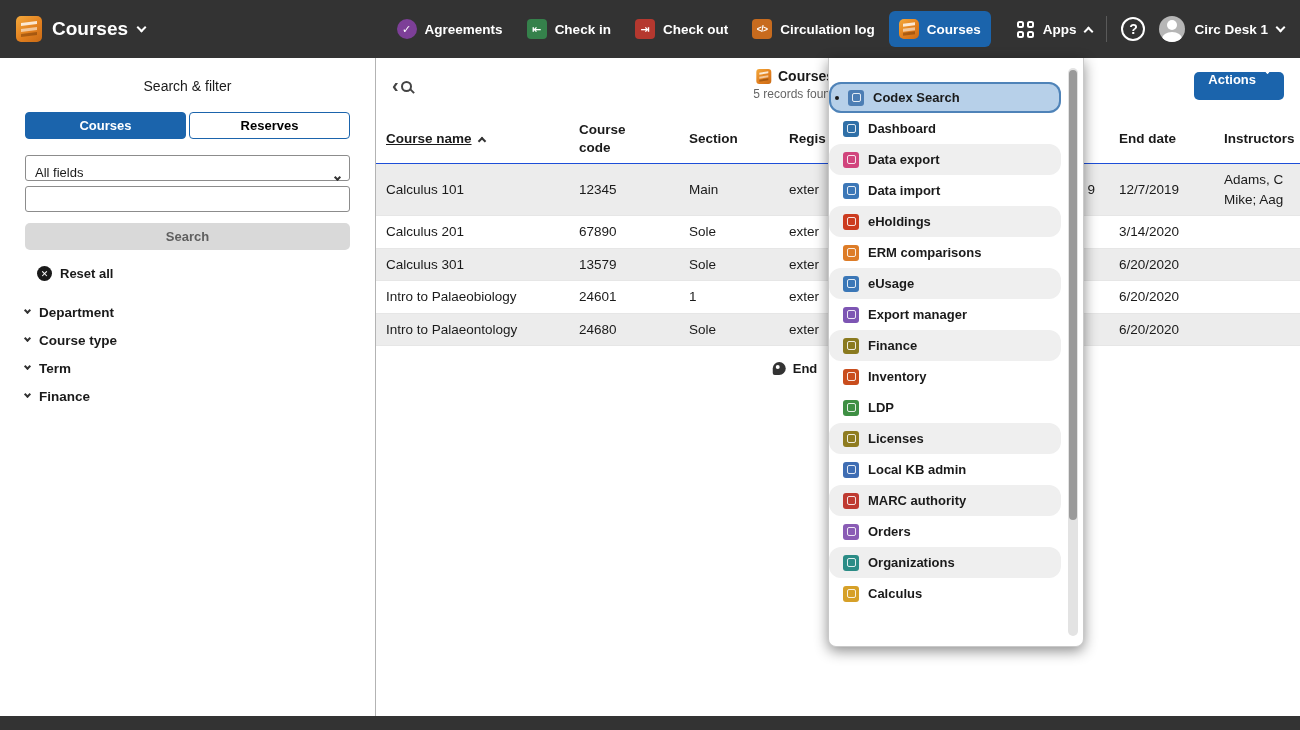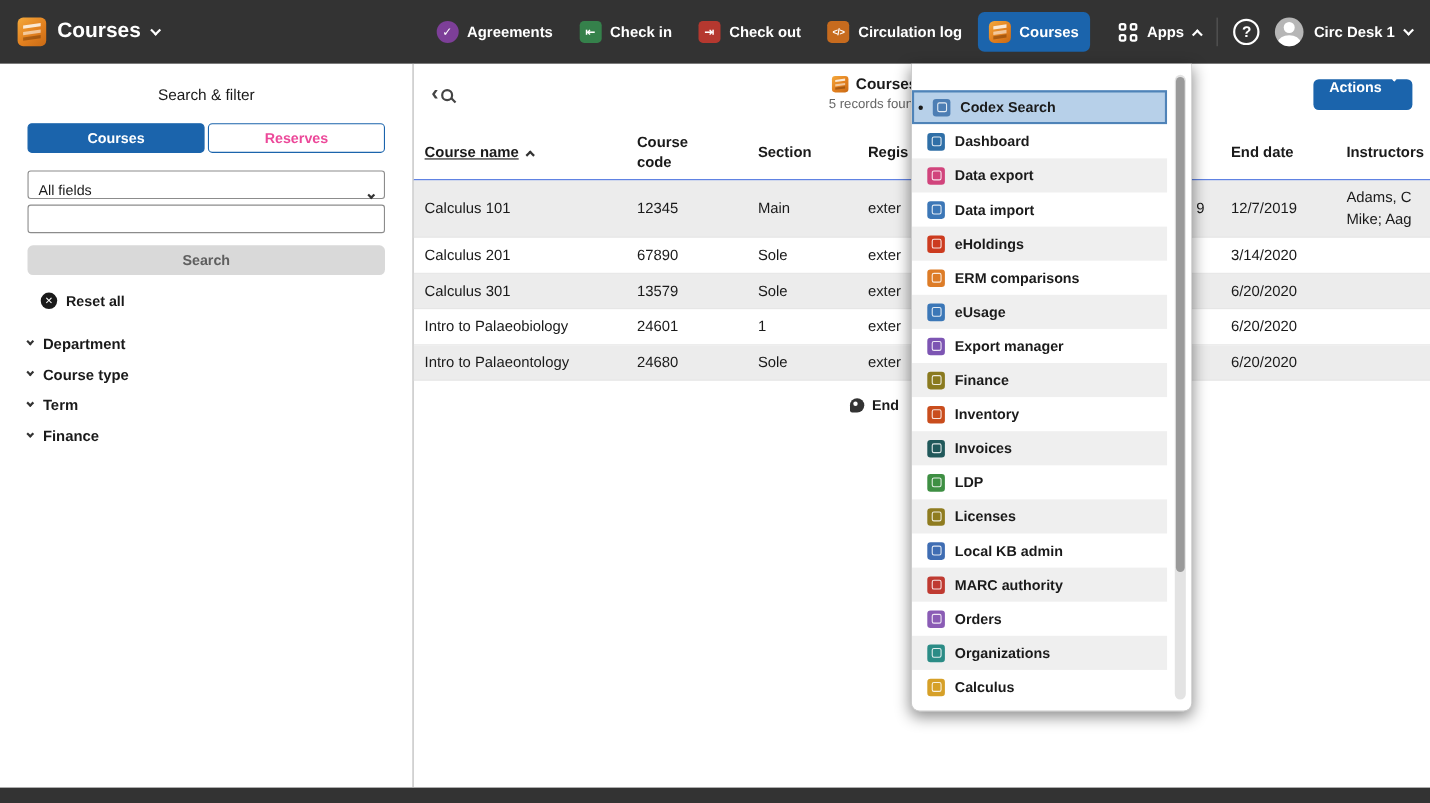--- a/index.html
+++ b/index.html
@@ -52,21 +52,21 @@
   
   .content { display:flex; height:658px; background:#fff; }
 
   
   .filter-pane { width:376px; flex:none; border-right:1px solid #b3b3b3; padding:20px 25px; }
   .fp-title { text-align:center; font-weight:normal; font-size:14px; color:#1a1a1a; }
   .tab-group { display:flex; gap:3px; margin-top:18px; }
   .tab { flex:1; height:27px; display:flex; align-items:center; justify-content:center; font-weight:bold;
     font-size:13px; border-radius:4px; cursor:pointer; }
   .tab.active { background:#1b64ac; color:#fff; border:1px solid #1b64ac; }
-  .tab.inactive { background:#fff; color:#ec4899; border:1px solid #1b64ac; }
+  .tab.inactive { background:#fff; color:#000000; border:1px solid #1b64ac; }
   .select { margin-top:16px; height:26px; border:1px solid #8c8c8c; border-radius:3px; display:flex;
     align-items:flex-end; justify-content:space-between; padding:0 9px; font-size:13px; color:#1a1a1a;
     background:#fff; cursor:pointer; }
   .text-input { margin-top:5px; width:100%; height:26px; border:1px solid #8c8c8c; border-radius:3px;
     font-size:13px; padding:0 8px; background:#fff; }
   .search-btn { margin-top:11px; width:100%; height:27px; background:#d9d9d9; color:#5f5f5f;
     font-weight:bold; font-size:13px; border:none; border-radius:5px; cursor:default;
     font-family:inherit; }
   .reset-row { margin-top:16px; margin-left:12px; display:flex; align-items:center; gap:8px;
     font-weight:bold; font-size:13px; color:#1a1a1a; cursor:pointer; }
@@ -111,21 +111,21 @@
     gap:7px; font-weight:bold; font-size:13px; color:#1a1a1a; }
   .end-icon { width:13px; height:13px; border-radius:50% 50% 50% 2px; background:#333; position:relative; flex:none; }
   .end-icon::after { content:""; position:absolute; left:3px; top:3px; width:4px; height:4px;
     border-radius:50%; background:#fff; }
 
   
   .apps-menu { position:absolute; left:828px; top:58px; width:256px; height:589px; background:#fff;
     border:1px solid #c9c9c9; border-top:none; border-radius:0 0 8px 8px;
     box-shadow:0 4px 14px rgba(0,0,0,.45); z-index:30; padding:24px 22px 0 0; overflow:hidden; }
   .menu-item { height:31px; display:flex; align-items:center; gap:9px; padding:0 8px 0 14px;
-    font-weight:bold; font-size:13px; color:#1a1a1a; cursor:pointer; white-space:nowrap; }
+    font-weight:bold; font-size:13px; color:#1a1a1a; cursor:pointer; white-space:nowrap;border-radius:12px; }
   .menu-item.alt { background:#efefef; }
   .menu-item.selected { background:#b7d0e9; box-shadow:inset 0 0 0 2px #4f83b8; padding-left:6px; }
   .sel-dot { width:4px; height:4px; border-radius:50%; background:#1a1a1a; flex:none; }
   .menu-icon { width:16px; height:16px; border-radius:3px; flex:none; position:relative; background:#888; }
   .menu-icon::after { content:""; position:absolute; inset:3.5px; border:1.5px solid rgba(255,255,255,.85);
     border-radius:2px; }
   .menu-scroll { position:absolute; top:10px; bottom:10px; right:5px; width:10px; background:#e3e3e3;
     border-radius:5px; }
   .menu-thumb { position:absolute; top:2px; left:1px; width:8px; height:450px; background:#9a9a9a;
     border-radius:4px; cursor:pointer; }
@@ -359,24 +359,20 @@
       <span>Export manager</span>
     </div>
     <div class="menu-item alt">
       <span class="menu-icon" style="background: rgb(138, 122, 31);"></span>
       <span>Finance</span>
     </div>
     <div class="menu-item">
       <span class="menu-icon" style="background: rgb(201, 77, 29);"></span>
       <span>Inventory</span>
     </div>
-    <div class="menu-item alt">
-      <span class="menu-icon" style="background: rgb(32, 88, 90);"></span>
-      <span>Invoices</span>
-    </div>
     <div class="menu-item">
       <span class="menu-icon" style="background: rgb(62, 143, 67);"></span>
       <span>LDP</span>
     </div>
     <div class="menu-item alt">
       <span class="menu-icon" style="background: rgb(143, 124, 32);"></span>
       <span>Licenses</span>
     </div>
     <div class="menu-item">
       <span class="menu-icon" style="background: rgb(63, 109, 179);"></span>

